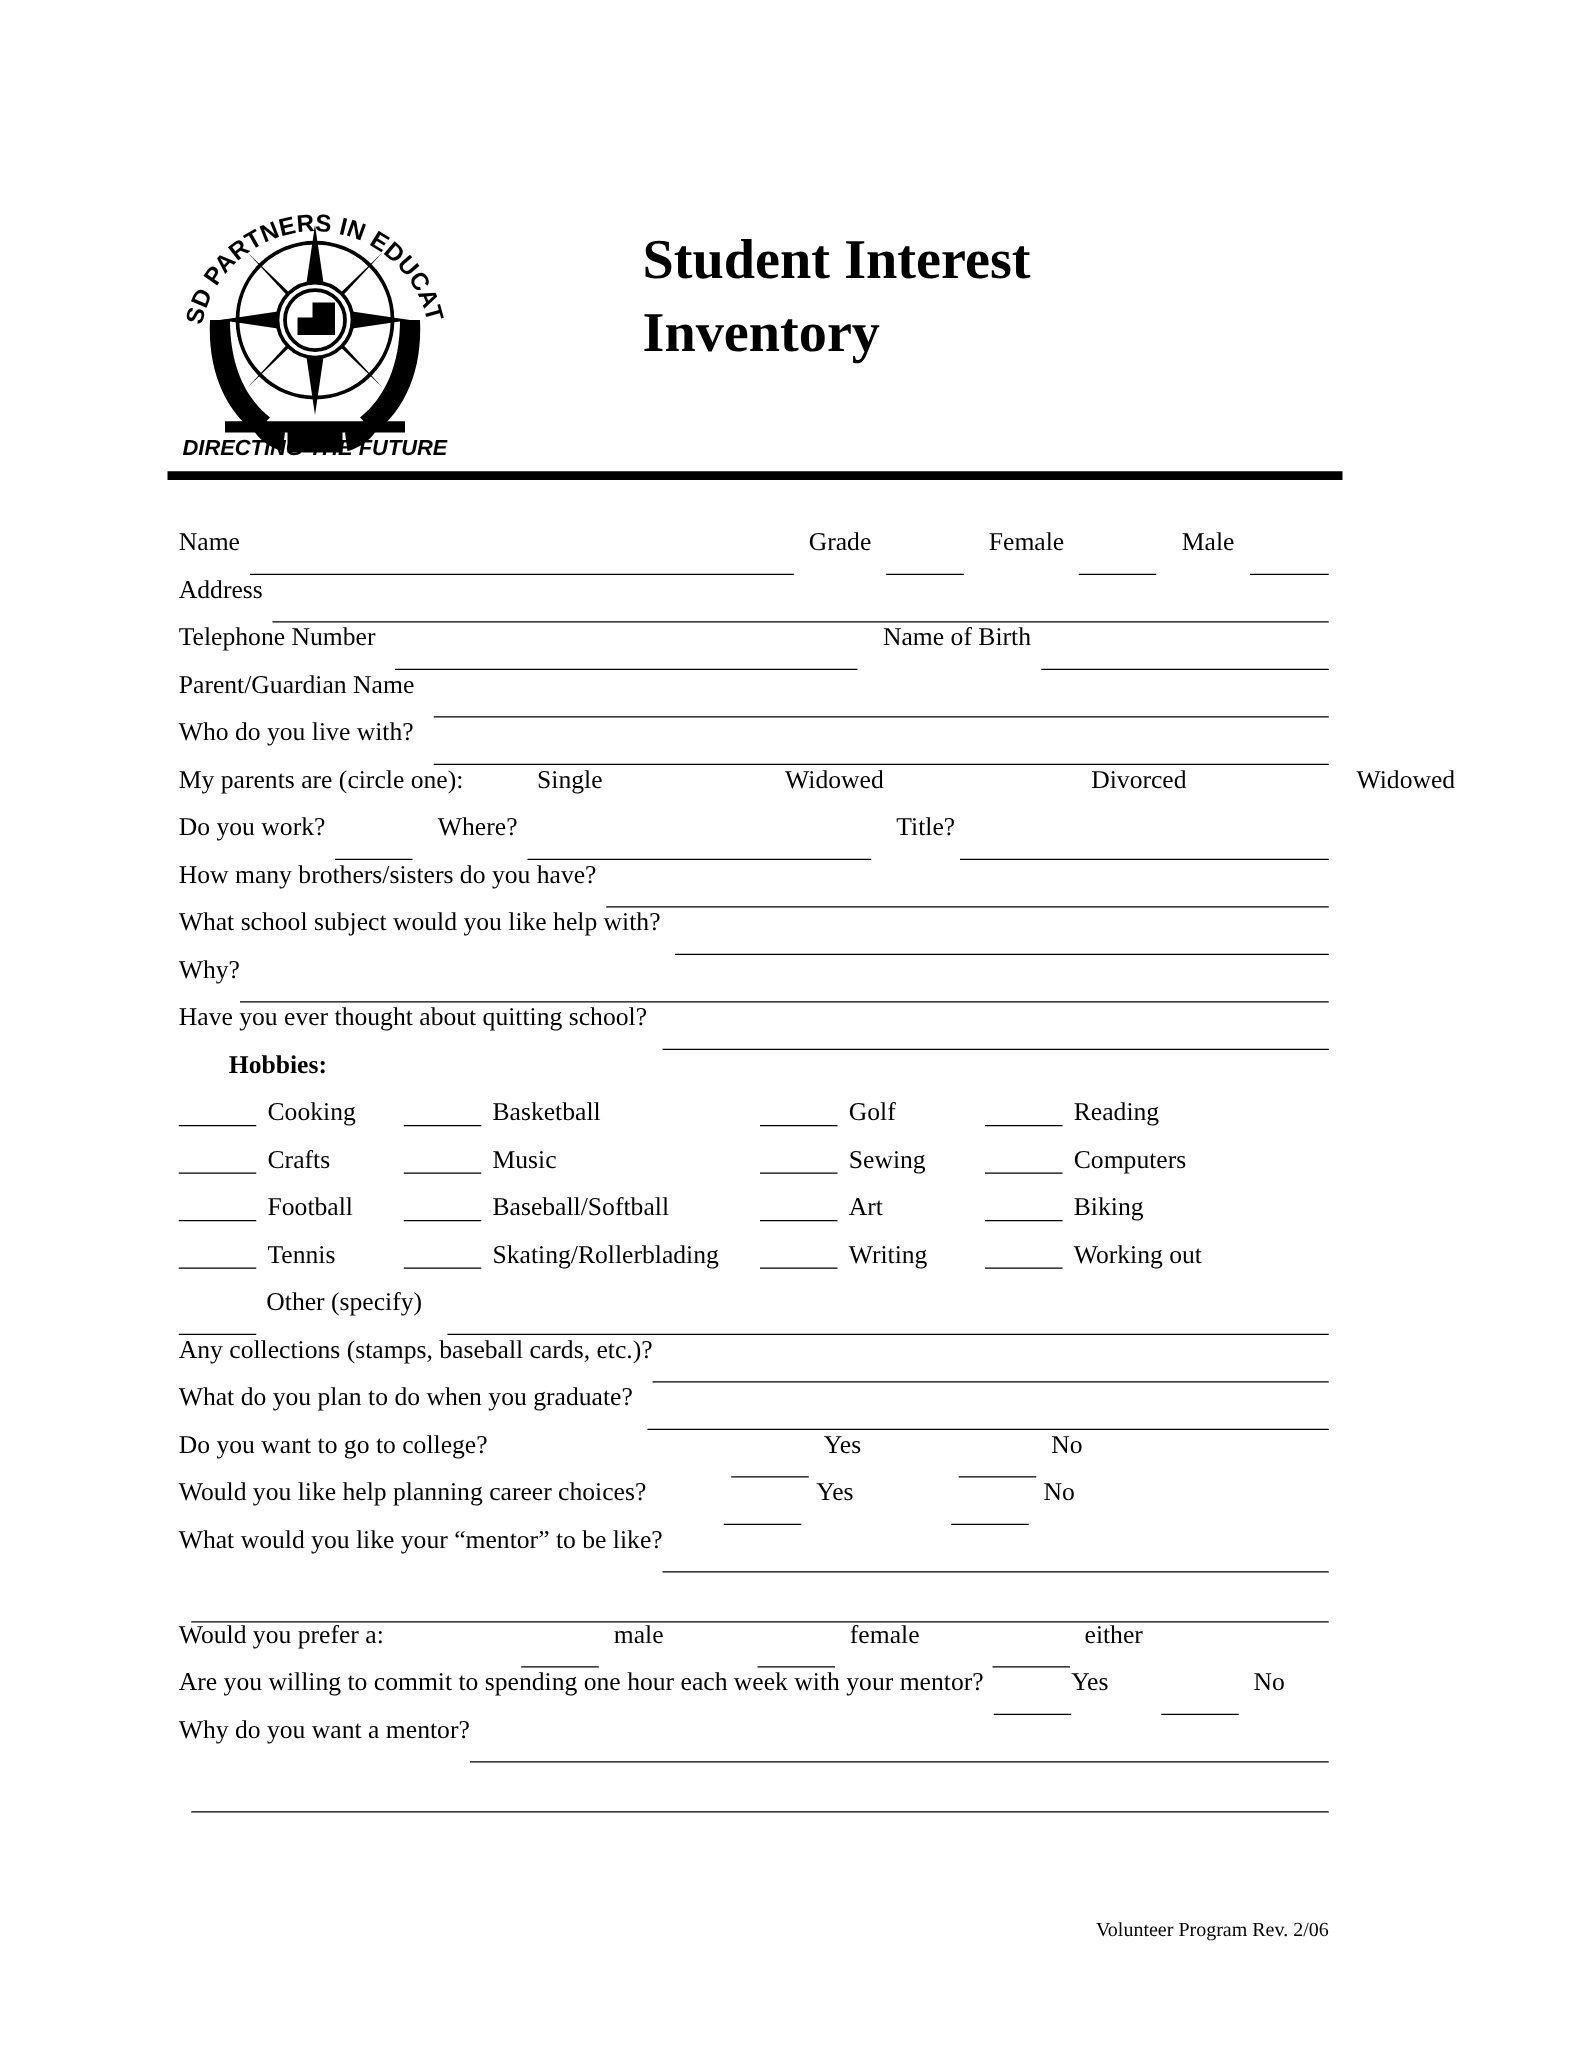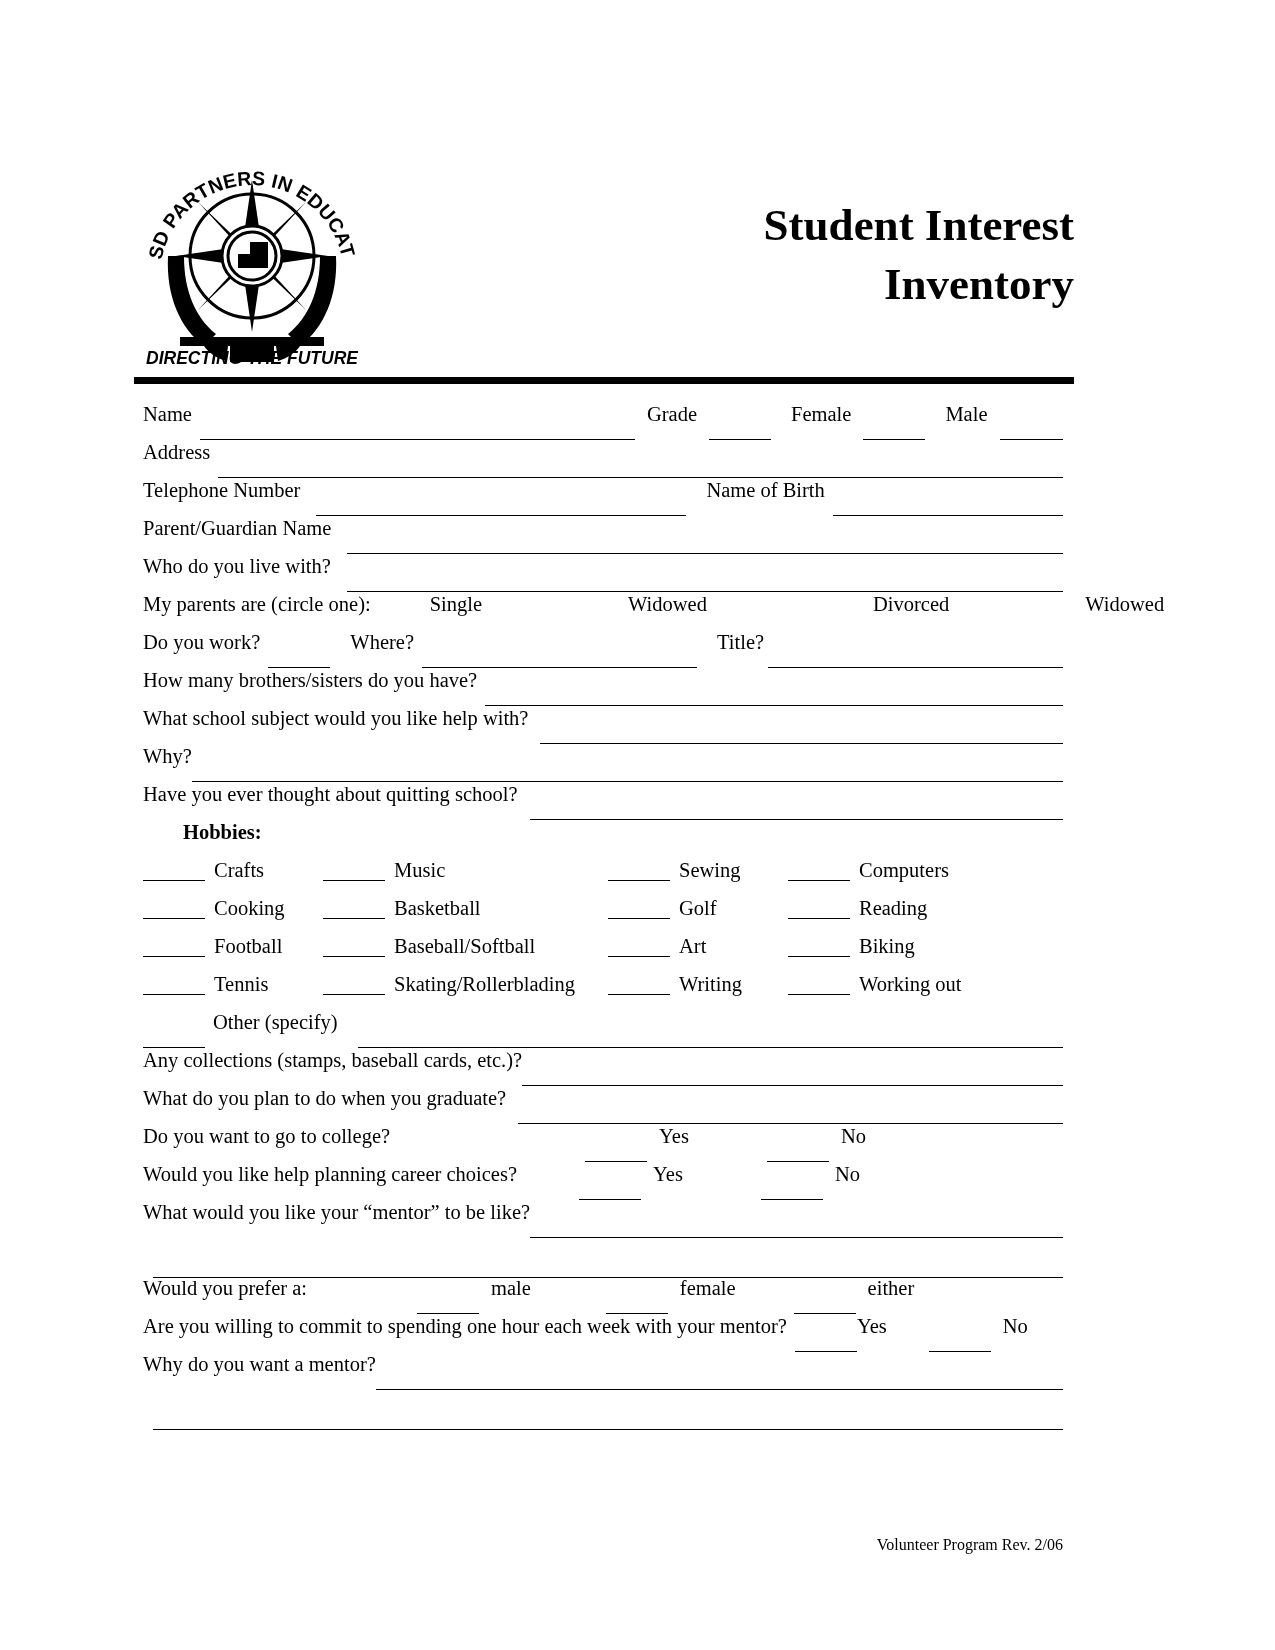--- a/index.html
+++ b/index.html
@@ -39,43 +39,42 @@
     width: 212px;
     height: 232px;
   }
   .logo svg { display: block; }
 
   .doc-title {
     position: absolute;
     left: 380px;
     top: 40px;
     width: 560px;
-    text-align: right;
+    text-align: left;
     font-size: 45px;
     font-weight: bold;
     line-height: 1.3;
     letter-spacing: 0px;
-    margin-top: 18px;
   }
   .doc-title .line { display: block; }
 
   .rule-thick {
     position: absolute;
     left: 134px;
     top: 377px;
     width: 940px;
     height: 7px;
     background: #000000;
   }
 
   
   .form {
     position: absolute;
     left: 143px;
-    top: 404px;
+    top: 424px;
     width: 920px;
     font-size: 20.5px;
     line-height: 1.0;
   }
 
   .row {
     display: flex;
     align-items: baseline;
     height: 38px;
     white-space: nowrap;
@@ -323,52 +322,52 @@
     </div>
 
 
     <div class="hobbies-head">
       <span>Hobbies:</span>
     </div>
 
     <div class="hob-row">
       <span class="hob-cell c1">
           <span class="hob-blank"></span>
-          <span class="hob-lbl">Crafts</span>
+          <span class="hob-lbl">Cooking</span>
         </span>
       <span class="hob-cell c2">
           <span class="hob-blank"></span>
-          <span class="hob-lbl">Music</span>
+          <span class="hob-lbl">Basketball</span>
         </span>
       <span class="hob-cell c3">
           <span class="hob-blank"></span>
-          <span class="hob-lbl">Sewing</span>
+          <span class="hob-lbl">Golf</span>
         </span>
       <span class="hob-cell c4">
           <span class="hob-blank"></span>
-          <span class="hob-lbl">Computers</span>
+          <span class="hob-lbl">Reading</span>
         </span>
     </div>
 
     <div class="hob-row">
       <span class="hob-cell c1">
           <span class="hob-blank"></span>
-          <span class="hob-lbl">Cooking</span>
+          <span class="hob-lbl">Crafts</span>
         </span>
       <span class="hob-cell c2">
           <span class="hob-blank"></span>
-          <span class="hob-lbl">Basketball</span>
+          <span class="hob-lbl">Music</span>
         </span>
       <span class="hob-cell c3">
           <span class="hob-blank"></span>
-          <span class="hob-lbl">Golf</span>
+          <span class="hob-lbl">Sewing</span>
         </span>
       <span class="hob-cell c4">
           <span class="hob-blank"></span>
-          <span class="hob-lbl">Reading</span>
+          <span class="hob-lbl">Computers</span>
         </span>
     </div>
 
     <div class="hob-row">
       <span class="hob-cell c1">
           <span class="hob-blank"></span>
           <span class="hob-lbl">Football</span>
         </span>
       <span class="hob-cell c2">
           <span class="hob-blank"></span>

